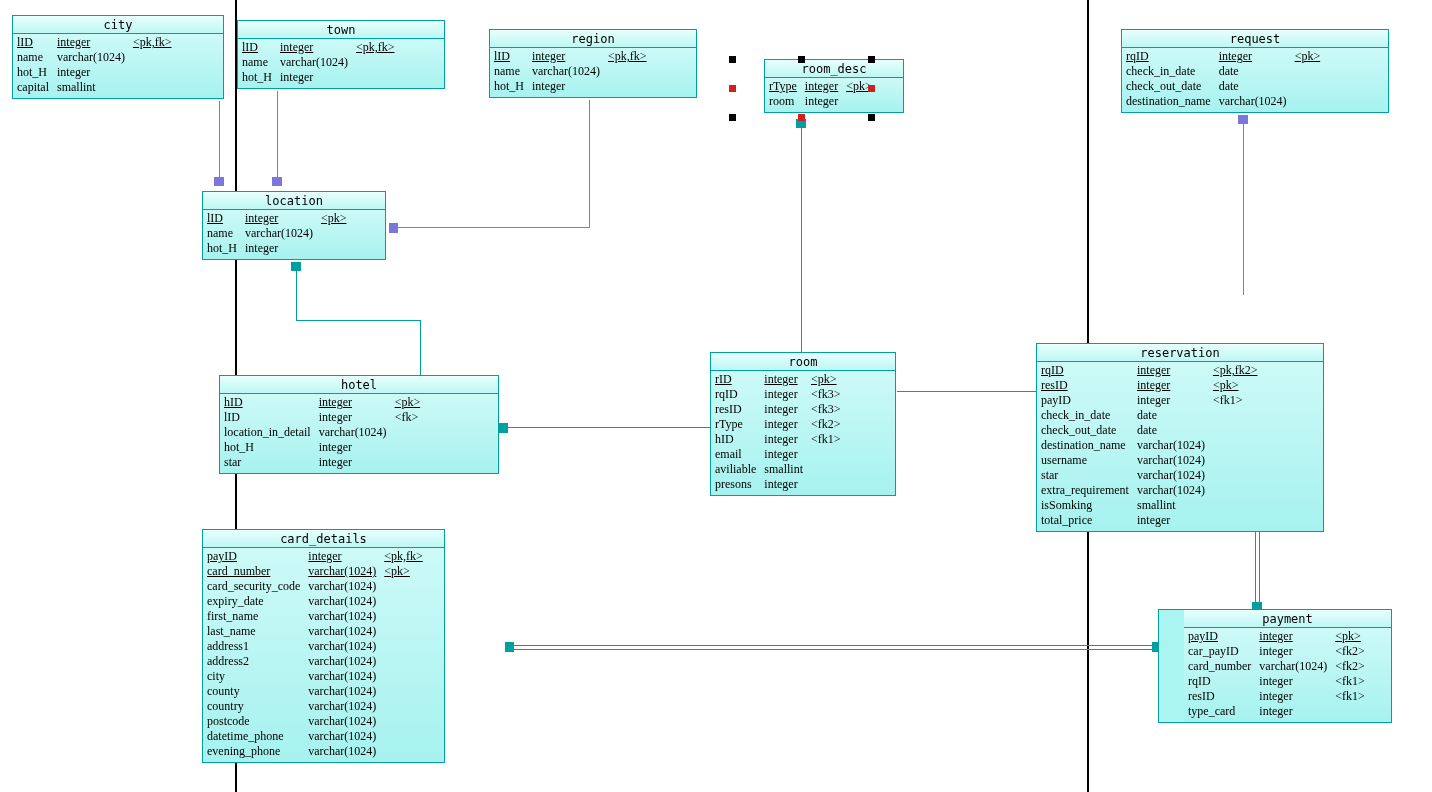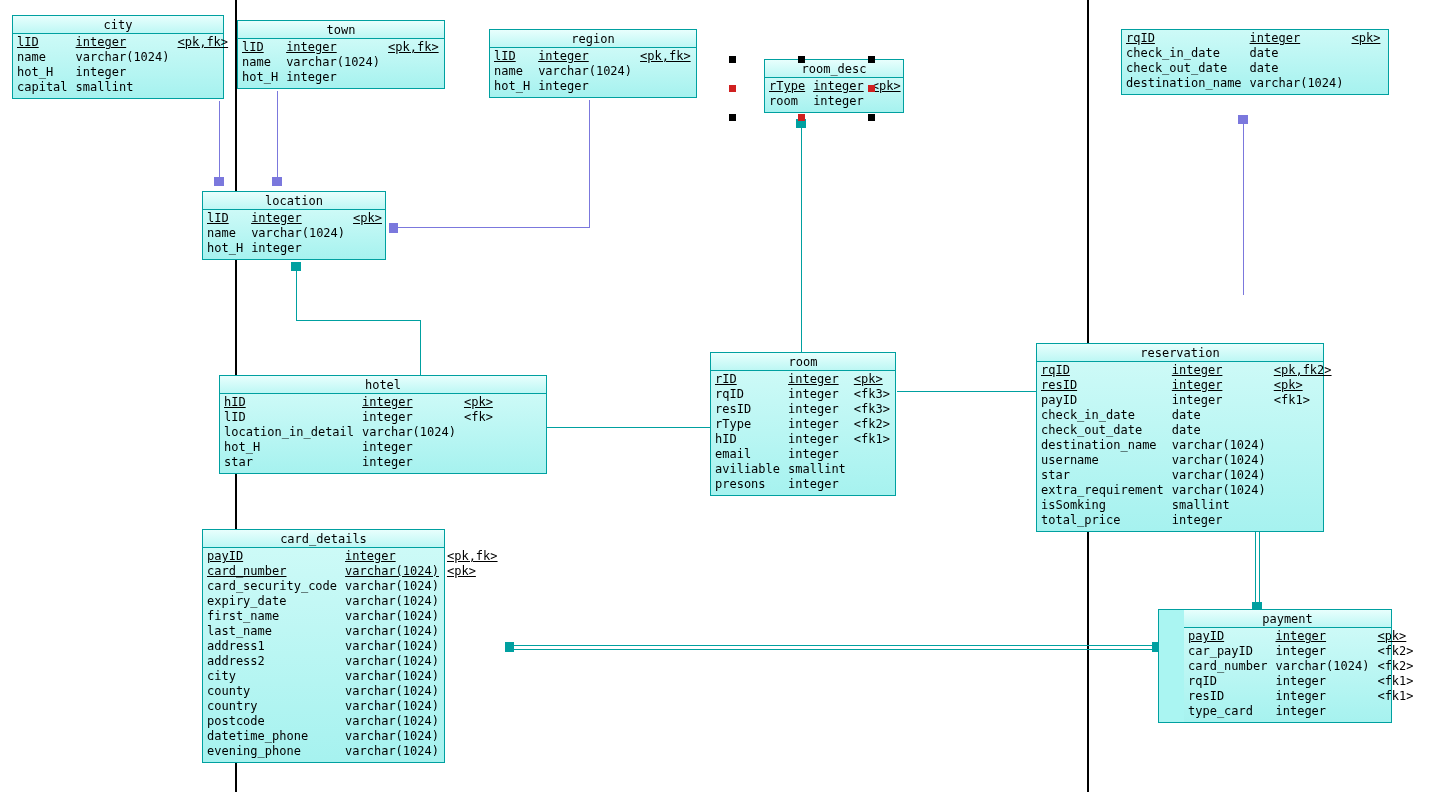--- a/index.html
+++ b/index.html
@@ -14,21 +14,21 @@
   
   .entity{position:absolute;border:1px solid #00a0a0;background:#aaf5f2;
           box-sizing:border-box;}
   .entity .title{
       text-align:center;font-size:12px;line-height:15px;height:18px;
       color:#000;border-bottom:1px solid #00a0a0;
       background:linear-gradient(to bottom,#e8fffd 0%,#bdf7f4 100%);
       padding-top:2px;box-sizing:border-box;}
   .entity .body{padding:1px 4px 3px 4px;
       background:linear-gradient(to bottom,#cdfaf7 0%,#a6f2ef 100%);}
-  .entity table{border-collapse:collapse;font-size:12px;line-height:15px;}
+  .entity table{border-collapse:collapse;font-size:12px;line-height:15px;font-family:Liberation Serif, serif;}
   .entity td{padding:0 0 0 0;white-space:pre;color:#000;vertical-align:top;}
   .entity td.c2{padding-left:8px;}
   .entity td.c3{padding-left:8px;}
   .u{text-decoration:underline;}
 
   
   .handle{position:absolute;width:7px;height:7px;background:#000000;}
   .handle.hot{background:#d02020;}
 
   
@@ -195,20 +195,21 @@
 <div class="handle" style="left:729px;top:56px;"></div>
 <div class="handle" style="left:798px;top:56px;"></div>
 <div class="handle" style="left:868px;top:56px;"></div>
 <div class="handle hot" style="left:729px;top:85px;"></div>
 <div class="handle hot" style="left:868px;top:85px;"></div>
 <div class="handle" style="left:729px;top:114px;"></div>
 <div class="handle hot" style="left:798px;top:114px;"></div>
 <div class="handle" style="left:868px;top:114px;"></div>
 
 <div class="entity" style="left:1121px;top:29px;width:268px;">
+  <div class="title">request</div>
   <div class="body">
       <table>
         <tbody>
           <tr>
             <td><span class="u">rqID</span></td>
             <td class="c2"><span class="u">integer</span></td>
             <td class="c3"><span class="u">&lt;pk&gt;</span></td>
           </tr>
           <tr>
             <td><span>check_in_date</span></td>
@@ -363,21 +364,21 @@
           <tr>
             <td><span>presons</span></td>
             <td class="c2"><span>integer</span></td>
             <td class="c3"><span></span></td>
           </tr>
         </tbody>
       </table>
     </div>
 </div>
 
-<div class="entity" style="left:219px;top:375px;width:328px;">
+<div class="entity" style="left:219px;top:375px;width:280px;">
   <div class="title">hotel</div>
   <div class="body">
       <table>
         <tbody>
           <tr>
             <td><span class="u">hID</span></td>
             <td class="c2"><span class="u">integer</span></td>
             <td class="c3"><span class="u">&lt;pk&gt;</span></td>
           </tr>
           <tr>

